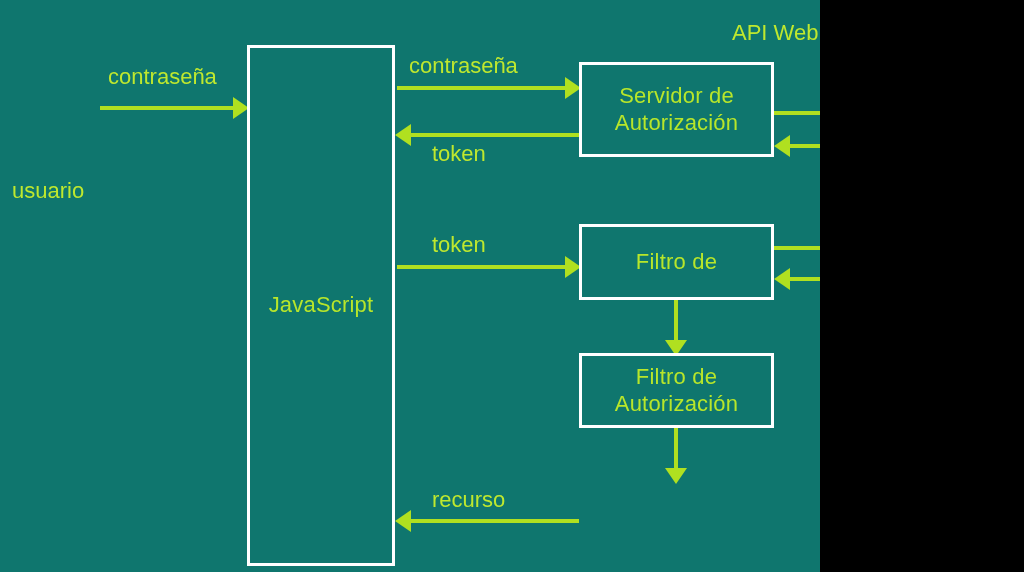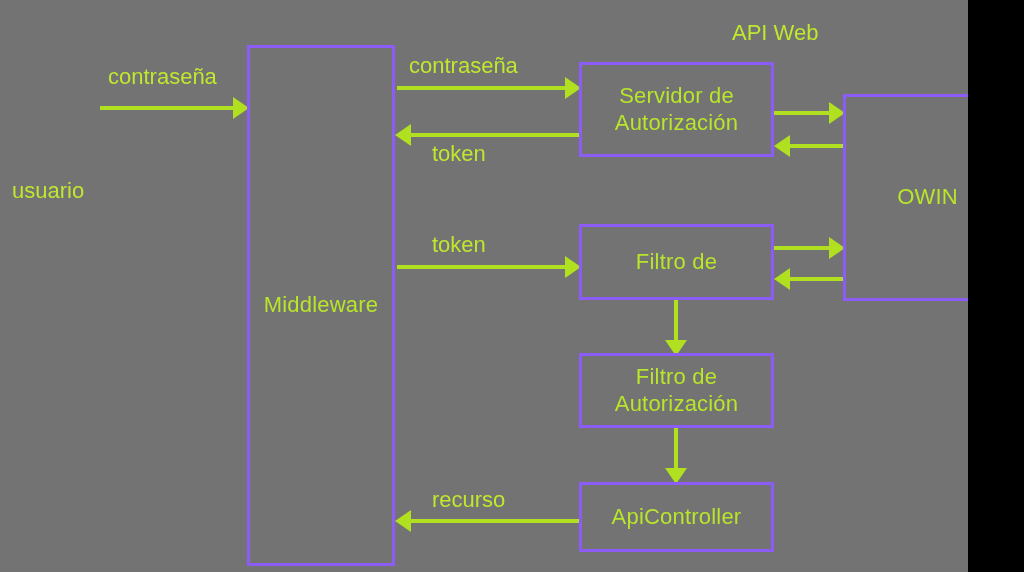--- a/index.html
+++ b/index.html
@@ -3,30 +3,30 @@
 <meta charset="utf-8">
 <title>Diagrama API Web</title>
 <style>
   html, body {
     margin: 0;
     padding: 0;
     background: #000000;
   }
   #canvas {
     position: relative;
-    width: 968px;
+    width: 820px;
     height: 572px;
-    background: #737373;
+    background: #0f766e;
     overflow: hidden;
     font-family: "Liberation Sans", "DejaVu Sans", sans-serif;
   }
   .node {
     position: absolute;
     box-sizing: border-box;
-    border: 3px solid #8b5cf6;
+    border: 3px solid #ffffff;
     background: transparent;
     color: #b8e62a;
     display: flex;
     align-items: center;
     justify-content: center;
     text-align: center;
     line-height: 1.22;
     font-size: 22px;
     letter-spacing: 0.2px;
   }
@@ -122,21 +122,21 @@
   <div class="label" style="left:12px; top:180px;">usuario</div>
 
   <div class="label" style="left:108px; top:66px;">contraseña</div>
   <div class="label" style="left:409px; top:55px;">contraseña</div>
   <div class="label" style="left:432px; top:143px;">token</div>
   <div class="label" style="left:432px; top:234px;">token</div>
   <div class="label" style="left:432px; top:489px;">recurso</div>
 
   <div class="node" style="left:247px; top:45px; width:148px; height:521px;">
     <div>
-      <span>Middleware</span>
+      <span>JavaScript</span>
     </div>
   </div>
 
   <div class="node" style="left:579px; top:62px; width:195px; height:95px;">
     <div>
       <span>Servidor de</span>
       <span>Autorización</span>
     </div>
   </div>
 
@@ -152,19 +152,14 @@
     </div>
   </div>
 
   <div class="node" style="left:579px; top:353px; width:195px; height:75px;">
     <div>
       <span>Filtro de</span>
       <span>Autorización</span>
     </div>
   </div>
 
-  <div class="node" style="left:579px; top:482px; width:195px; height:70px;">
-    <div>
-      <span>ApiController</span>
-    </div>
-  </div>
 
 </div>
 
 </body></html>

